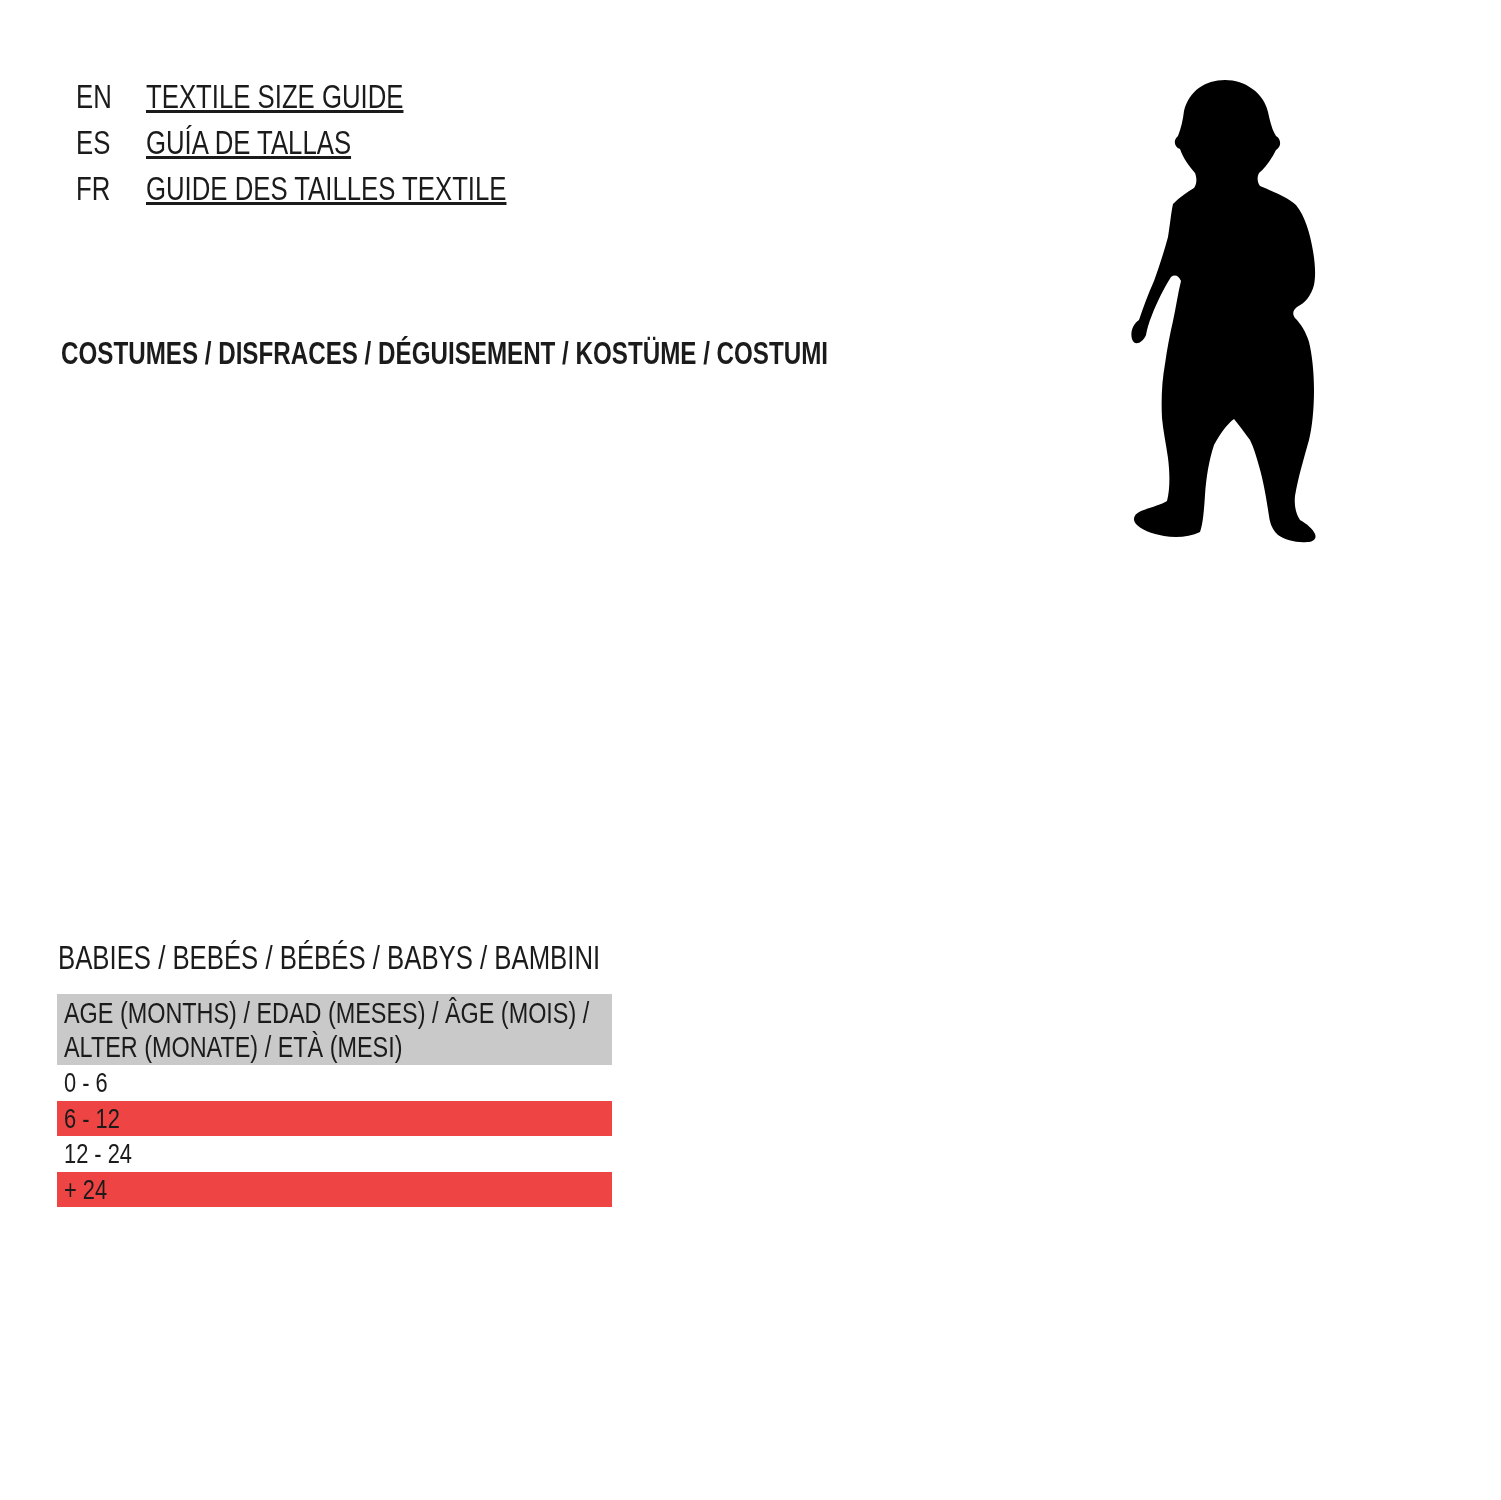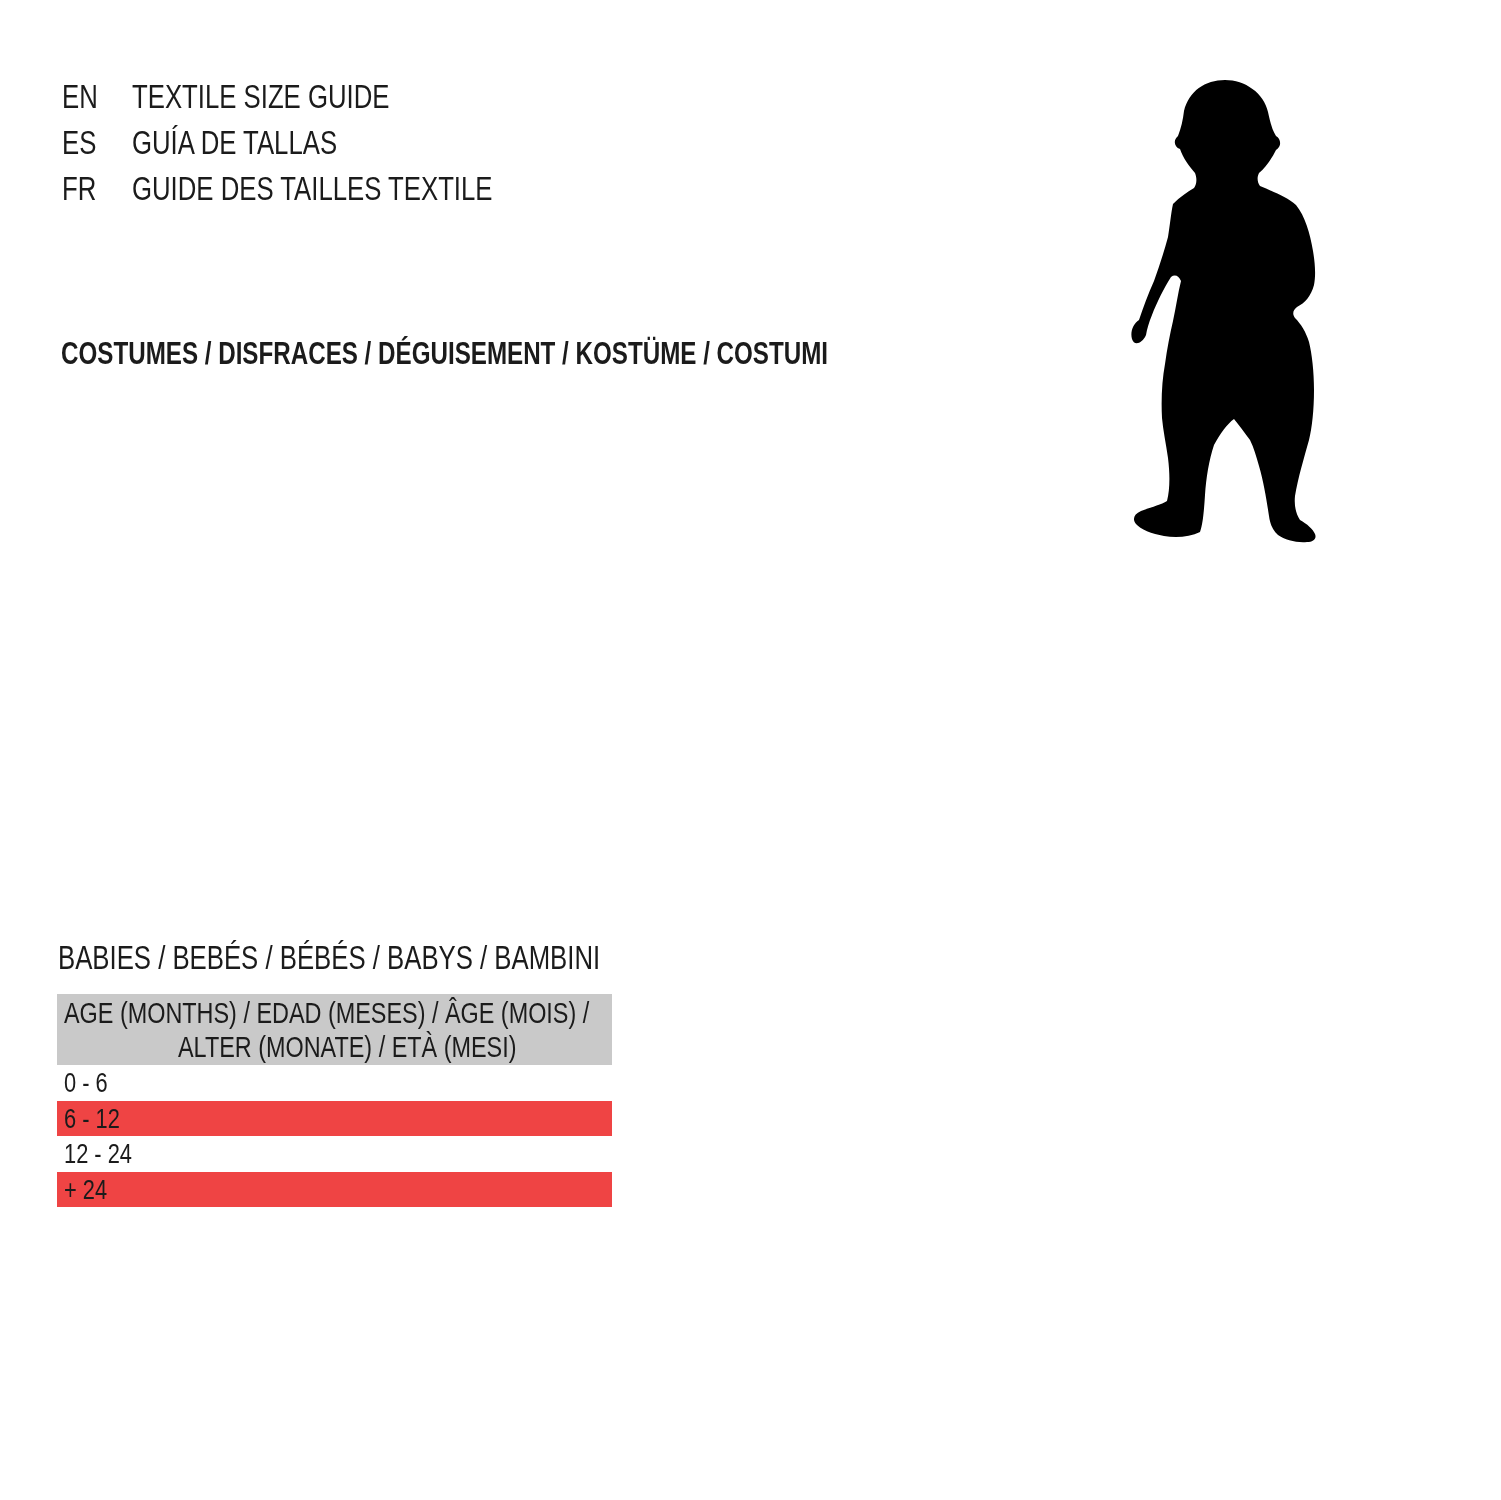--- a/index.html
+++ b/index.html
@@ -19,23 +19,24 @@
   .cond {
     display: inline-block;
     transform: scaleX(0.78);
     transform-origin: 0 50%;
     white-space: nowrap;
   }
 
   
   .langs {
     position: absolute;
-    left: 62px;
+    left: 76px;
     top: 74px;
     font-size: 33px;
+    text-decoration: underline;
   }
   .lang-row {
     display: flex;
     align-items: center;
     height: 46px;
   }
   .code-col {
     flex: 0 0 70px;
     width: 70px;
   }
@@ -73,21 +74,20 @@
     left: 57px;
     top: 994px;
     width: 555px;
   }
   .thead {
     background: #c9c9c9;
     box-sizing: border-box;
     height: 71px;
     padding: 2px 0 0 7px;
     font-size: 30px;
-    text-align: right;
   }
   .thead .hline {
     height: 34px;
     line-height: 34px;
   }
   .trow {
     box-sizing: border-box;
     height: 35.5px;
     line-height: 35.5px;
     padding-left: 7px;

